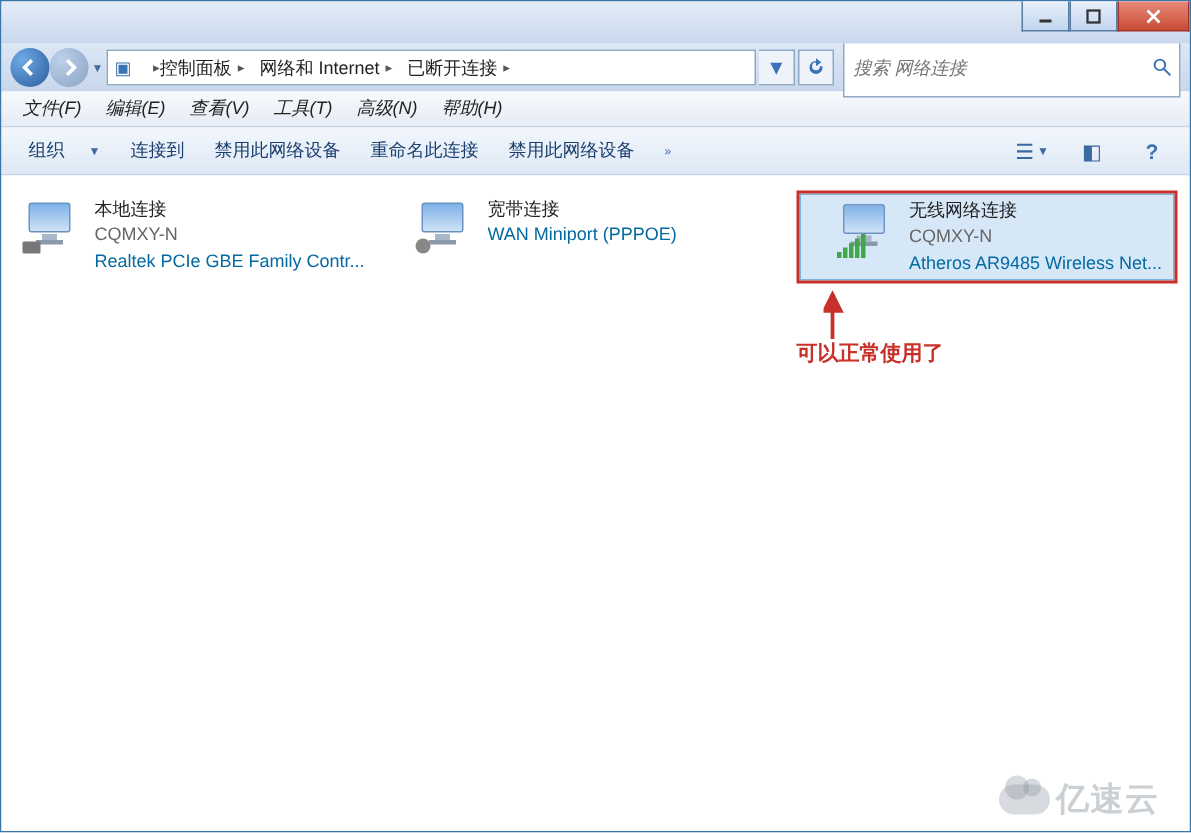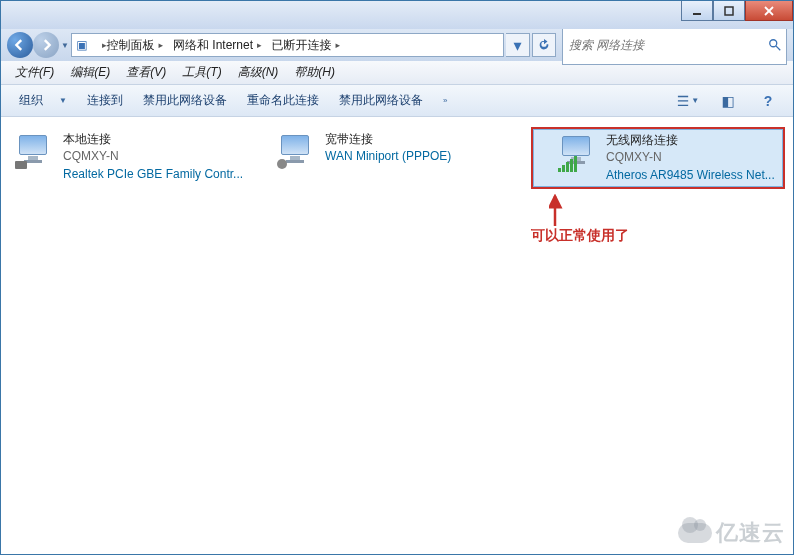--- a/index.html
+++ b/index.html
@@ -42,21 +42,21 @@
   .sub-lan { width: 12px; height: 8px; background: #777; position: absolute; bottom: 2px; left: 0; border-radius: 1px; }
   .sub-wan { width: 10px; height: 10px; background: #888; border-radius: 50%; position: absolute; bottom: 2px; left: 0; }
   .sub-wifi { position: absolute; bottom: 0; left: 0; display: flex; align-items: flex-end; gap: 1px; }
   .sub-wifi i { width: 3px; background: #3fa848; display: block; }
   .conn-text { display: flex; flex-direction: column; font-size: 12px; line-height: 1.45; overflow: hidden; }
   .conn-name { color: #222; }
   .conn-status { color: #666; }
   .conn-desc { color: #0369a1; white-space: nowrap; overflow: hidden; text-overflow: ellipsis; }
   .arrow-callout { position: absolute; left: 548px; top: 75px; }
   .callout-text { position: absolute; left: 530px; top: 110px; color: #c8302a; font-size: 14px; font-weight: bold; white-space: nowrap; }
-  .watermark { position: absolute; right: 8px; bottom: 6px; font-size: 22px; color: rgba(140,150,160,0.45); font-weight: bold; letter-spacing: 1px; display:flex; align-items:center; gap:4px;}
+  .watermark { position: absolute; right: 20px; bottom: 6px; font-size: 22px; color: rgba(140,150,160,0.45); font-weight: bold; letter-spacing: 1px; display:flex; align-items:center; gap:4px;}
   .watermark .cloud { width: 34px; height: 20px; background: rgba(140,150,160,0.35); border-radius: 12px; position: relative; }
   .watermark .cloud::before, .watermark .cloud::after { content:''; position:absolute; background: rgba(140,150,160,0.35); border-radius:50%; }
   .watermark .cloud::before { width:16px; height:16px; top:-6px; left:4px; }
   .watermark .cloud::after { width:12px; height:12px; top:-4px; right:6px; }
 </style>
 </head>
 <body>
 
 <div class="window">
   <div class="titlebar">

